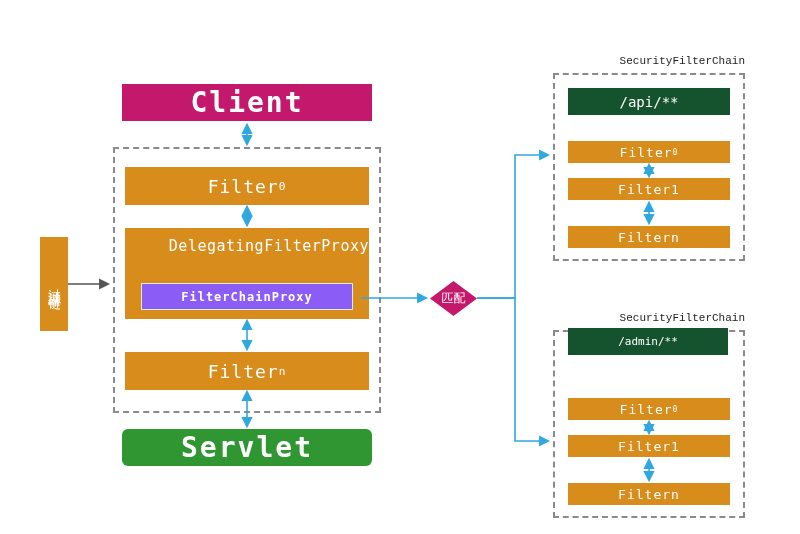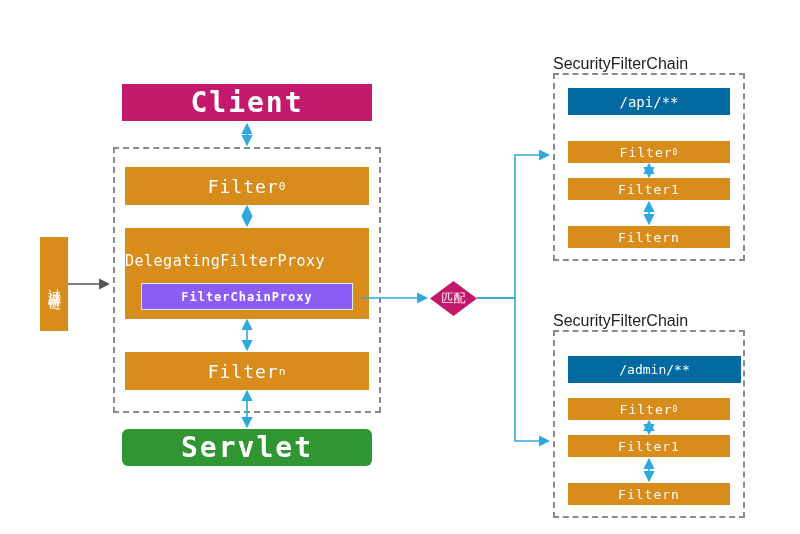--- a/index.html
+++ b/index.html
@@ -4,28 +4,28 @@
 <style>
   * { margin:0; padding:0; box-sizing:border-box; }
   html,body { background:#ffffff; }
   body { font-family:"DejaVu Sans Mono", monospace; }
   #canvas { position:relative; width:800px; height:534px; background:#ffffff; overflow:hidden; }
   .abs { position:absolute; }
   .box { display:flex; align-items:center; justify-content:center; color:#ffffff; white-space:nowrap; }
   .orange { background:#D78C1C; }
   .pink { background:#C4186C; }
   .green { background:#2F9632; }
-  .blueBox { background:#0369a1; }
+  .blueBox { background:#14532d; }
   .lightgreen { background:#8b5cf6; border:1px solid #d9efd9; }
   .dashedBox { border:2px dashed #8a8a8a; background:transparent; }
   .bigLabel { font-size:28px; font-weight:bold; letter-spacing:2px; }
   .midLabel { font-size:18px; letter-spacing:1px; }
   .smLabel { font-size:15px; letter-spacing:0.5px; }
   .chainFilter { font-size:13px; letter-spacing:1px; }
-  .chainTitle { font-family:Liberation Sans, sans-serif; font-size:16px; color:#222222; text-align:left; }
+  .chainTitle { font-family:Liberation Mono, monospace; font-size:11px; color:#222222; text-align:right; }
   sub { font-size:0.62em; }
   .vertText { writing-mode:vertical-rl; text-orientation:upright; letter-spacing:3px;
               display:flex; align-items:center; justify-content:center; color:#ffffff; font-size:13px; }
   .diamond { clip-path:polygon(50% 0, 100% 50%, 50% 100%, 0 50%); font-size:12px; }
   svg.connectors { position:absolute; left:0; top:0; z-index:10; pointer-events:none; }
   .layer { z-index:2; }
 </style>
 </head>
 <body>
 
@@ -59,21 +59,21 @@
   <div class="abs box pink bigLabel layer" style="left:122px;top:84px;width:250px;height:37px;">Client</div>
 
   <div class="abs dashedBox layer" style="left:113px;top:147px;width:268px;height:266px;"></div>
 
   <div class="abs box orange midLabel layer" style="left:125px;top:167px;width:244px;height:38px;">
     <span>Filter</span>
       <sub>0</sub>
   </div>
 
   <div class="abs orange layer" style="left:125px;top:228px;width:244px;height:91px;">
-    <div class="smLabel" style="text-align:left;color:#ffffff;padding-top:24px;">DelegatingFilterProxy</div>
+    <div class="smLabel" style="text-align:right;color:#ffffff;padding-top:9px;">DelegatingFilterProxy</div>
     <div class="abs box lightgreen" style="left:16px;top:55px;width:212px;height:27px;font-size:12px;font-weight:bold;letter-spacing:1px;">FilterChainProxy</div>
   </div>
 
   <div class="abs box orange midLabel layer" style="left:125px;top:352px;width:244px;height:38px;">
     <span>Filter</span>
       <sub>n</sub>
   </div>
 
   <div class="abs box green bigLabel layer" style="left:122px;top:429px;width:250px;height:37px;border-radius:6px;">Servlet</div>
 
@@ -90,21 +90,21 @@
     <span>Filter1</span>
       <sub></sub>
   </div>
   <div class="abs box orange chainFilter layer" style="left:568px;top:226px;width:162px;height:22px;">
     <span>Filtern</span>
       <sub></sub>
   </div>
 
   <div class="abs chainTitle layer" style="left:553px;top:312px;width:192px;">SecurityFilterChain</div>
   <div class="abs dashedBox layer" style="left:553px;top:330px;width:192px;height:188px;"></div>
-  <div class="abs box blueBox layer" style="left:568px;top:356px;width:173px;height:27px;font-size:13px;">/admin/**</div>
+  <div class="abs box blueBox layer" style="left:568px;top:328px;width:160px;height:27px;font-size:11px;">/admin/**</div>
   <div class="abs box orange chainFilter layer" style="left:568px;top:398px;width:162px;height:22px;">
     <span>Filter</span>
       <sub>0</sub>
   </div>
   <div class="abs box orange chainFilter layer" style="left:568px;top:435px;width:162px;height:22px;">
     <span>Filter1</span>
       <sub></sub>
   </div>
   <div class="abs box orange chainFilter layer" style="left:568px;top:483px;width:162px;height:22px;">
     <span>Filtern</span>

